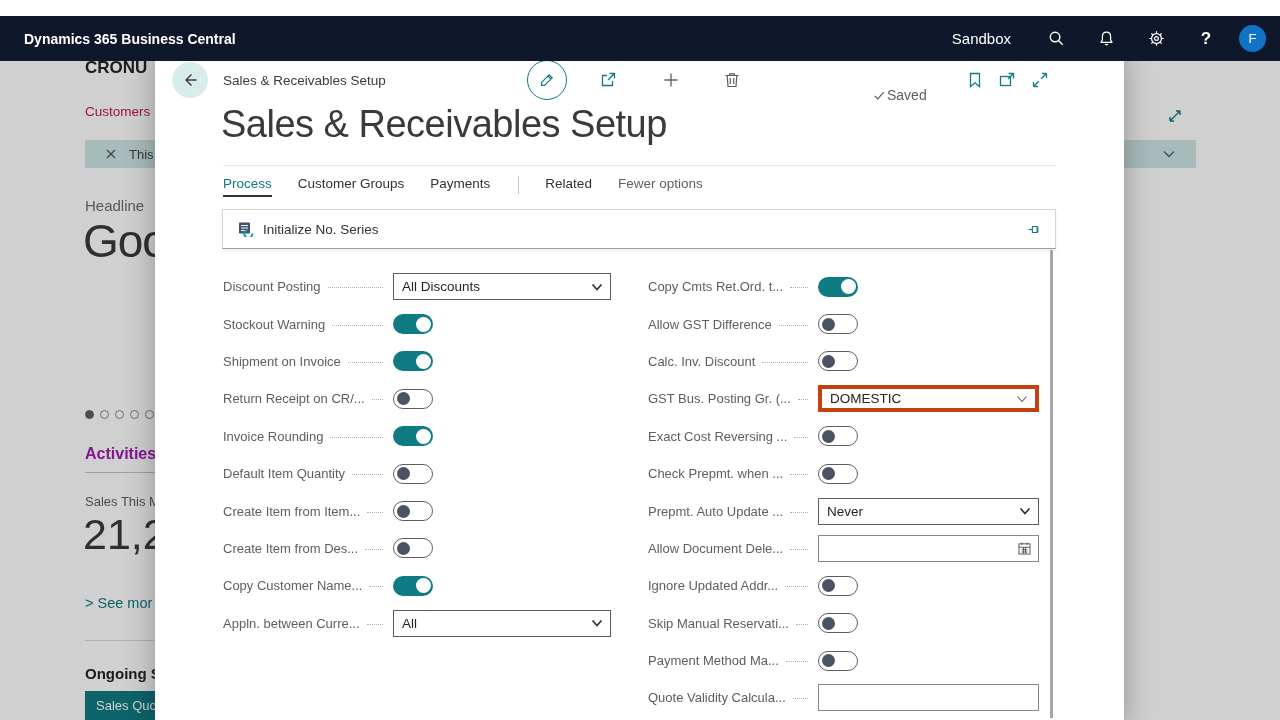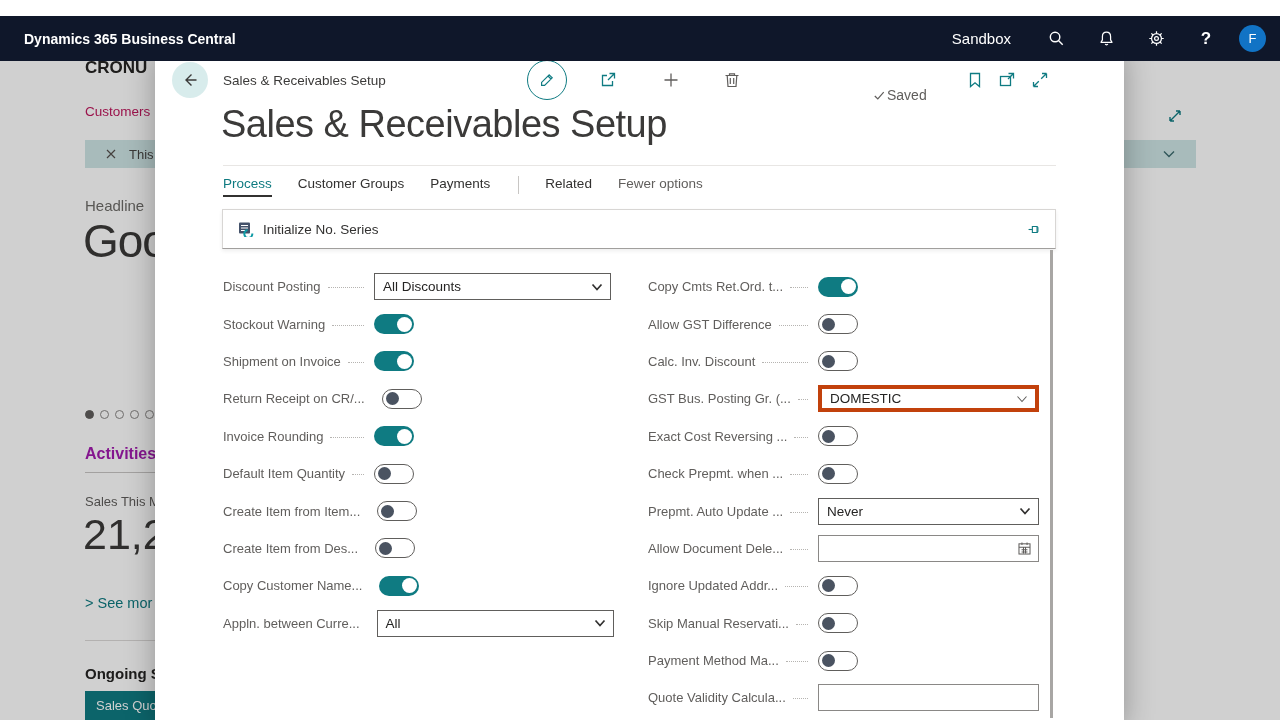--- a/index.html
+++ b/index.html
@@ -74,21 +74,21 @@
 
   .vscroll { left:895px; top:205px; width:3px; height:468px; background:#a8a6a4; }
 
   
   .col { position:absolute; top:223px; display:flex; flex-direction:column; }
   .col-left { left:68px; width:388px; }
   .col-right { left:493px; width:391px; }
   .field-row { height:37.4px; display:flex; align-items:center; }
   .field-label { font-size:13px; color:#605e5c; white-space:nowrap; }
   .leader { flex:1; border-top:1px dotted #b6b4b1; height:0; margin:0 10px 0 7px; position:relative; top:1px; }
-  .control-slot { flex:none; width:237px; display:flex; align-items:center; }
+  .control-slot { flex:none; width:218px; display:flex; align-items:center; }
   .col-right .control-slot { width:221px; }
 
   .select, .combobox, .textfield { width:100%; height:27px; background:#fff;
     display:flex; align-items:center; padding:0 5px 0 8px; cursor:pointer; }
   .select { border:1px solid #605e5c; }
   .combobox { border:4px solid #c2410c; }
   .textfield { border:1px solid #8a8886; justify-content:flex-end; }
   .field-value { flex:1; font-size:13.5px; color:#252423; }
 
   .toggle { width:40px; height:20px; border-radius:10px; position:relative; cursor:pointer; }

